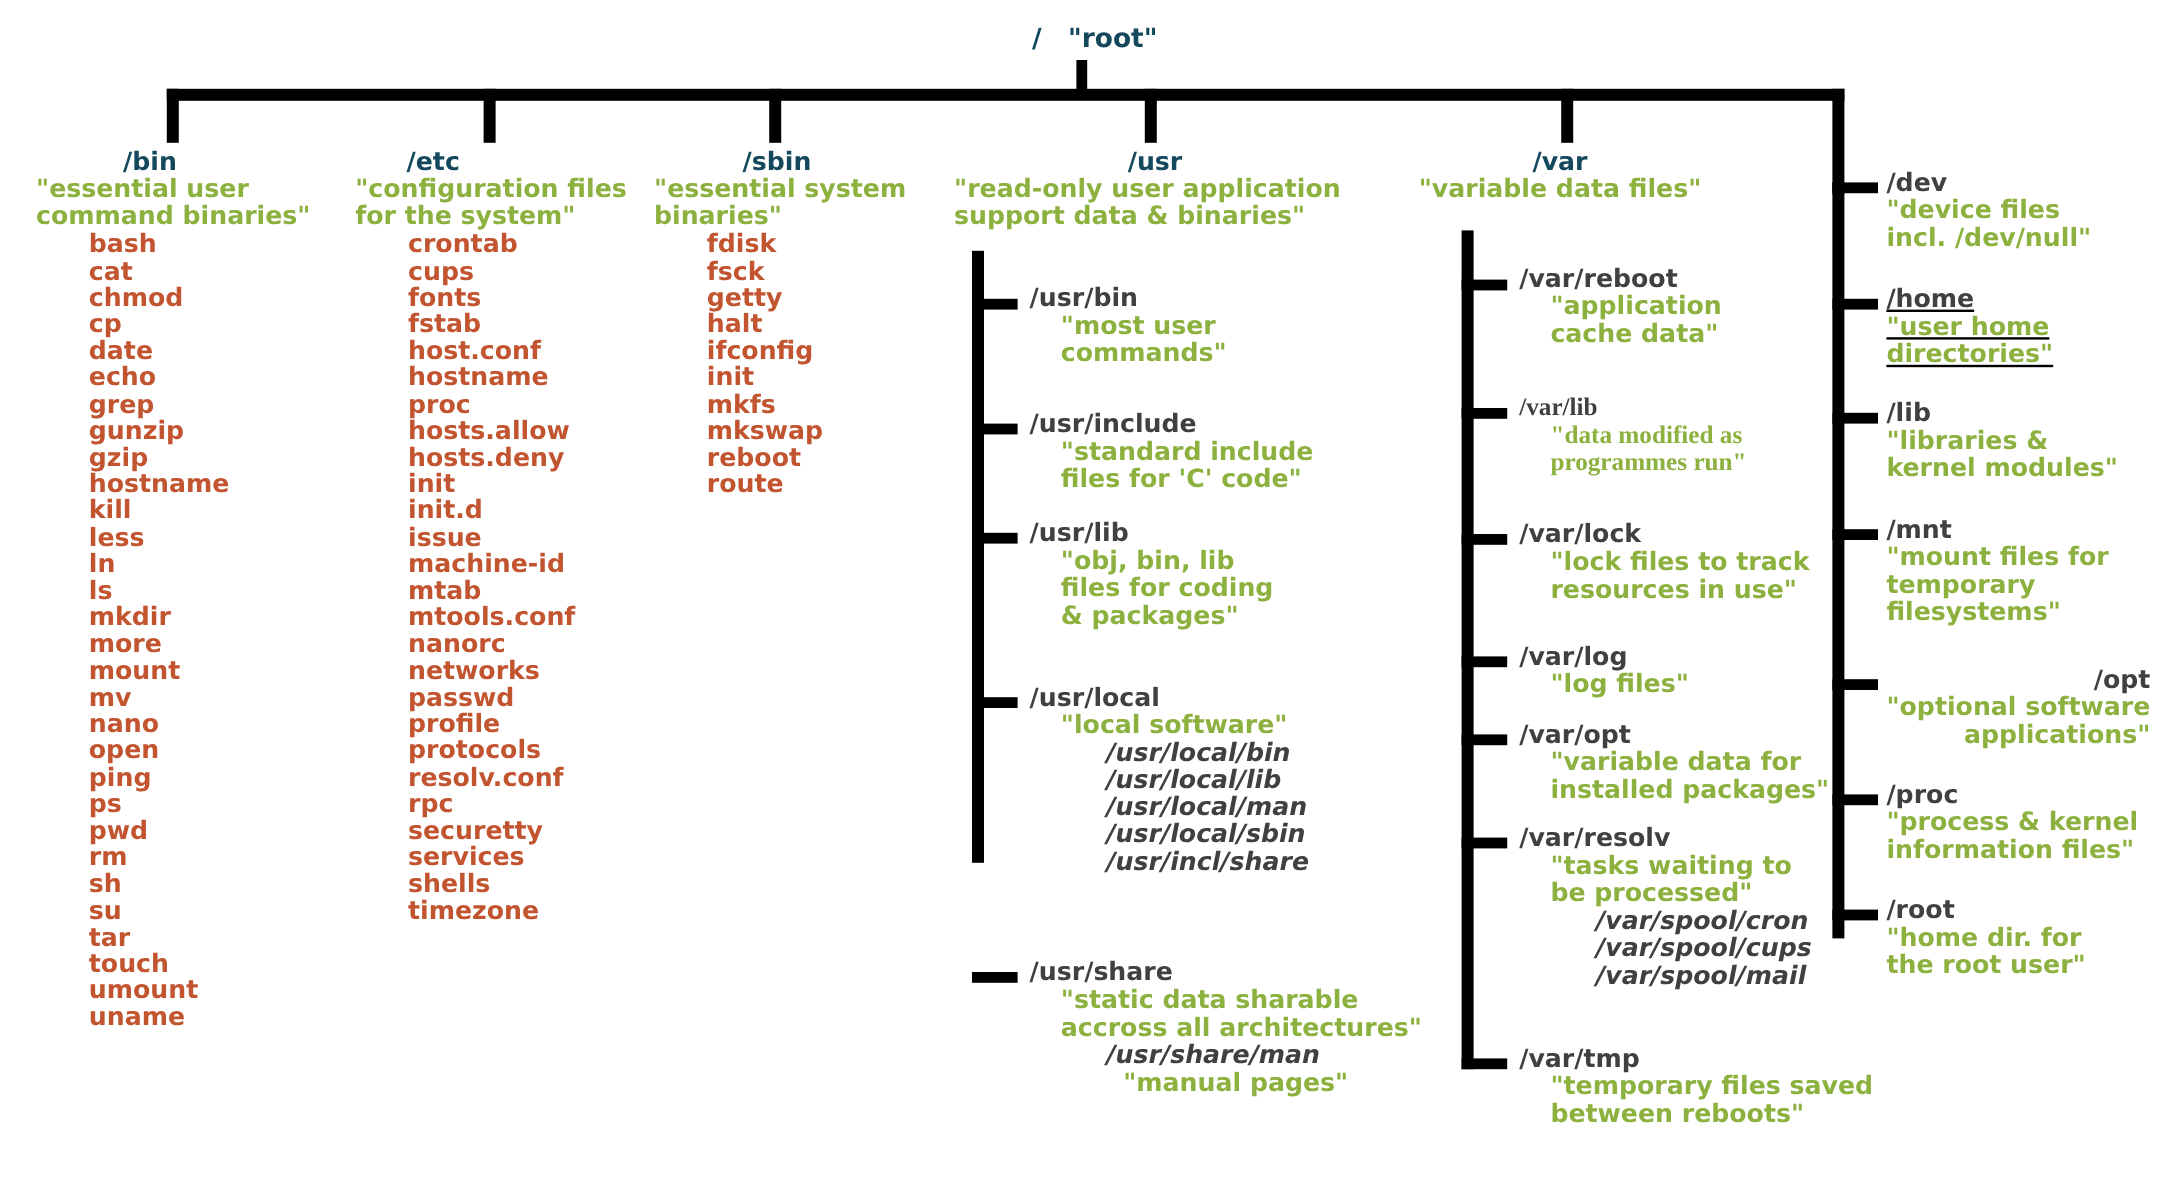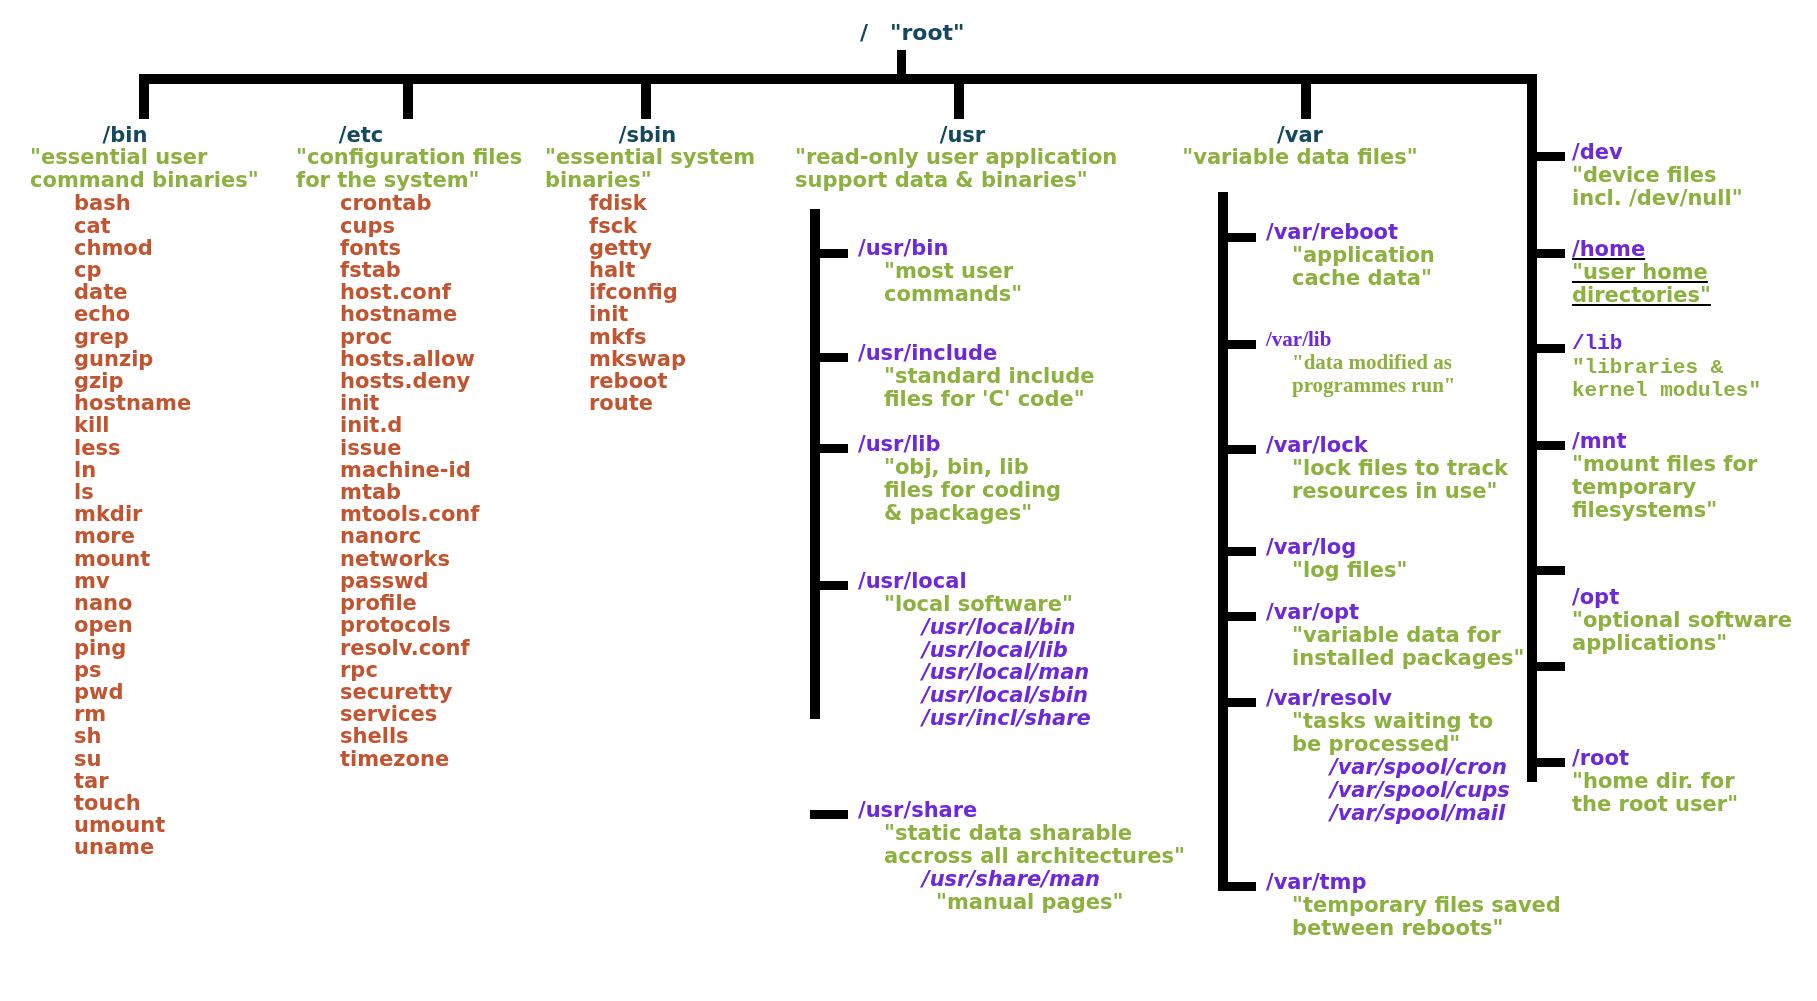--- a/index.html
+++ b/index.html
@@ -36,21 +36,21 @@
   .file-lbl {
     font-weight: bold;
     font-size: 21px;
     color: #c25430;
     white-space: nowrap;
     line-height: 1.058;
   }
   .sub-path {
     font-weight: bold;
     font-size: 21px;
-    color: #6d28d9;
+    color: #404040;
     white-space: nowrap;
     line-height: 1.085;
   }
 
   .root-label {
     position: absolute;
     font-weight: bold;
     font-size: 22px;
     color: #14485c;
     white-space: nowrap;
@@ -288,35 +288,40 @@
   <div class="node" style="left:1572px; top:141px;">
     <div class="sub-path">/dev</div>
     <div class="desc-lbl">"device files</div>
     <div class="desc-lbl">incl. /dev/null"</div>
   </div>
   <div class="node" style="left:1572px; top:238px;text-decoration:underline;">
     <div class="sub-path">/home</div>
     <div class="desc-lbl">"user home</div>
     <div class="desc-lbl">directories"</div>
   </div>
-  <div class="node" style="left:1572px; top:333px;font-family:Liberation Mono, monospace;">
+  <div class="node" style="left:1572px; top:333px;">
     <div class="sub-path">/lib</div>
     <div class="desc-lbl">"libraries &amp;</div>
     <div class="desc-lbl">kernel modules"</div>
   </div>
   <div class="node" style="left:1572px; top:430px;">
     <div class="sub-path">/mnt</div>
     <div class="desc-lbl">"mount files for</div>
     <div class="desc-lbl">temporary</div>
     <div class="desc-lbl">filesystems"</div>
   </div>
-  <div class="node" style="left:1572px; top:586px;">
+  <div class="node" style="left:1572px; top:555px;text-align:right;">
     <div class="sub-path">/opt</div>
     <div class="desc-lbl">"optional software</div>
     <div class="desc-lbl">applications"</div>
+  </div>
+  <div class="node" style="left:1572px; top:651px;">
+    <div class="sub-path">/proc</div>
+    <div class="desc-lbl">"process &amp; kernel</div>
+    <div class="desc-lbl">information files"</div>
   </div>
   <div class="node" style="left:1572px; top:747px;">
     <div class="sub-path">/root</div>
     <div class="desc-lbl">"home dir. for</div>
     <div class="desc-lbl">the root user"</div>
   </div>
 
 </div>
 
 </body></html>

